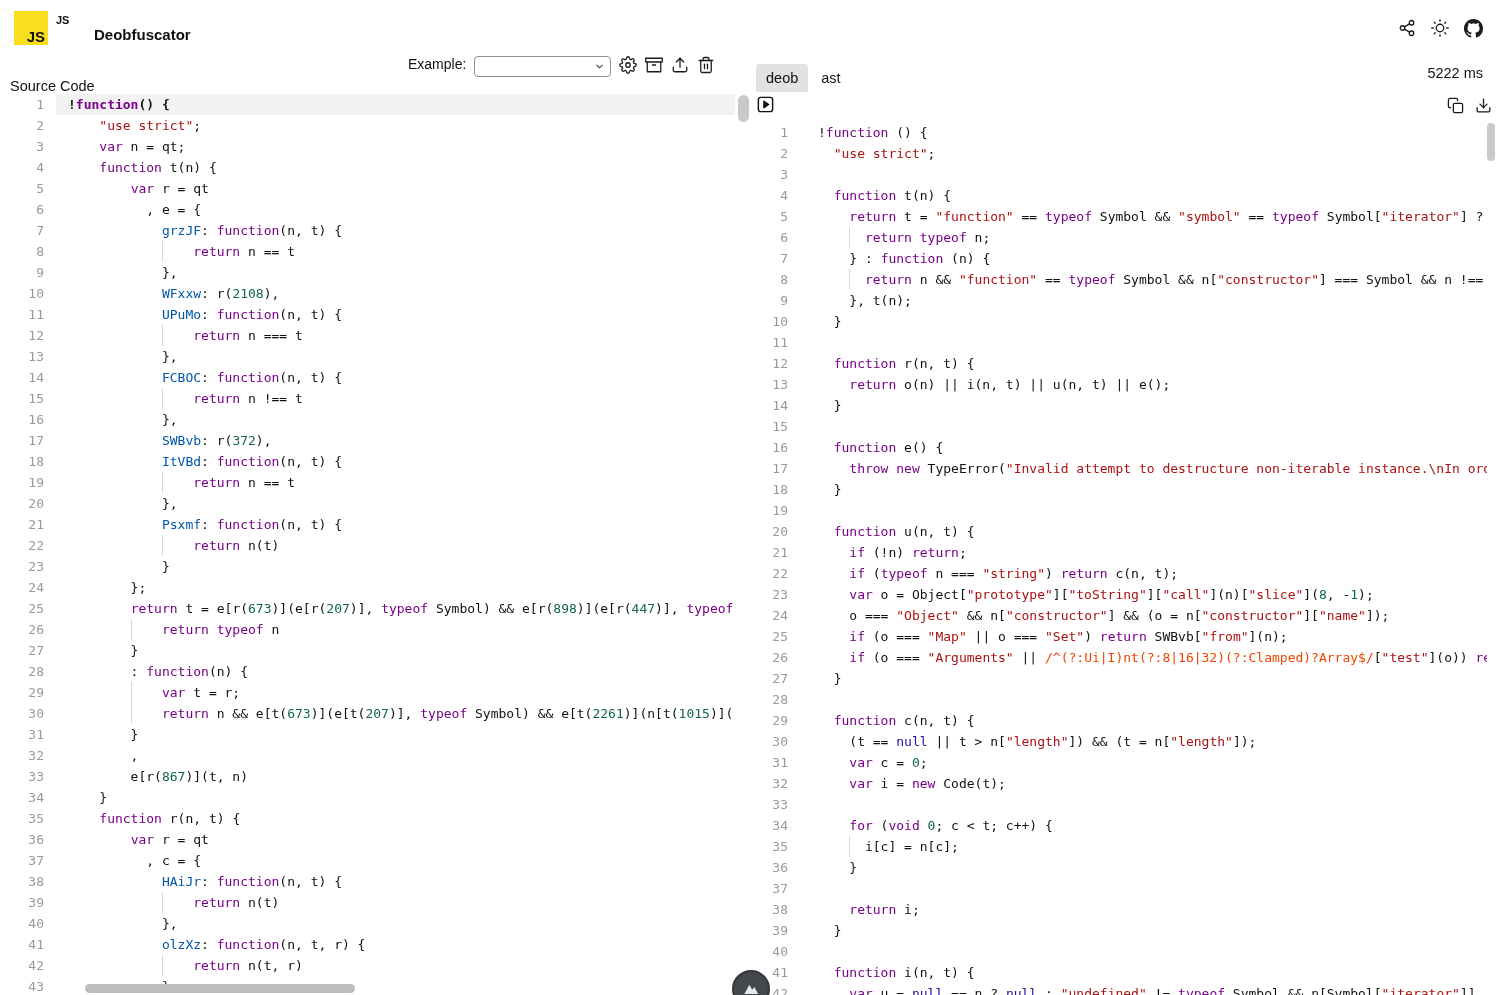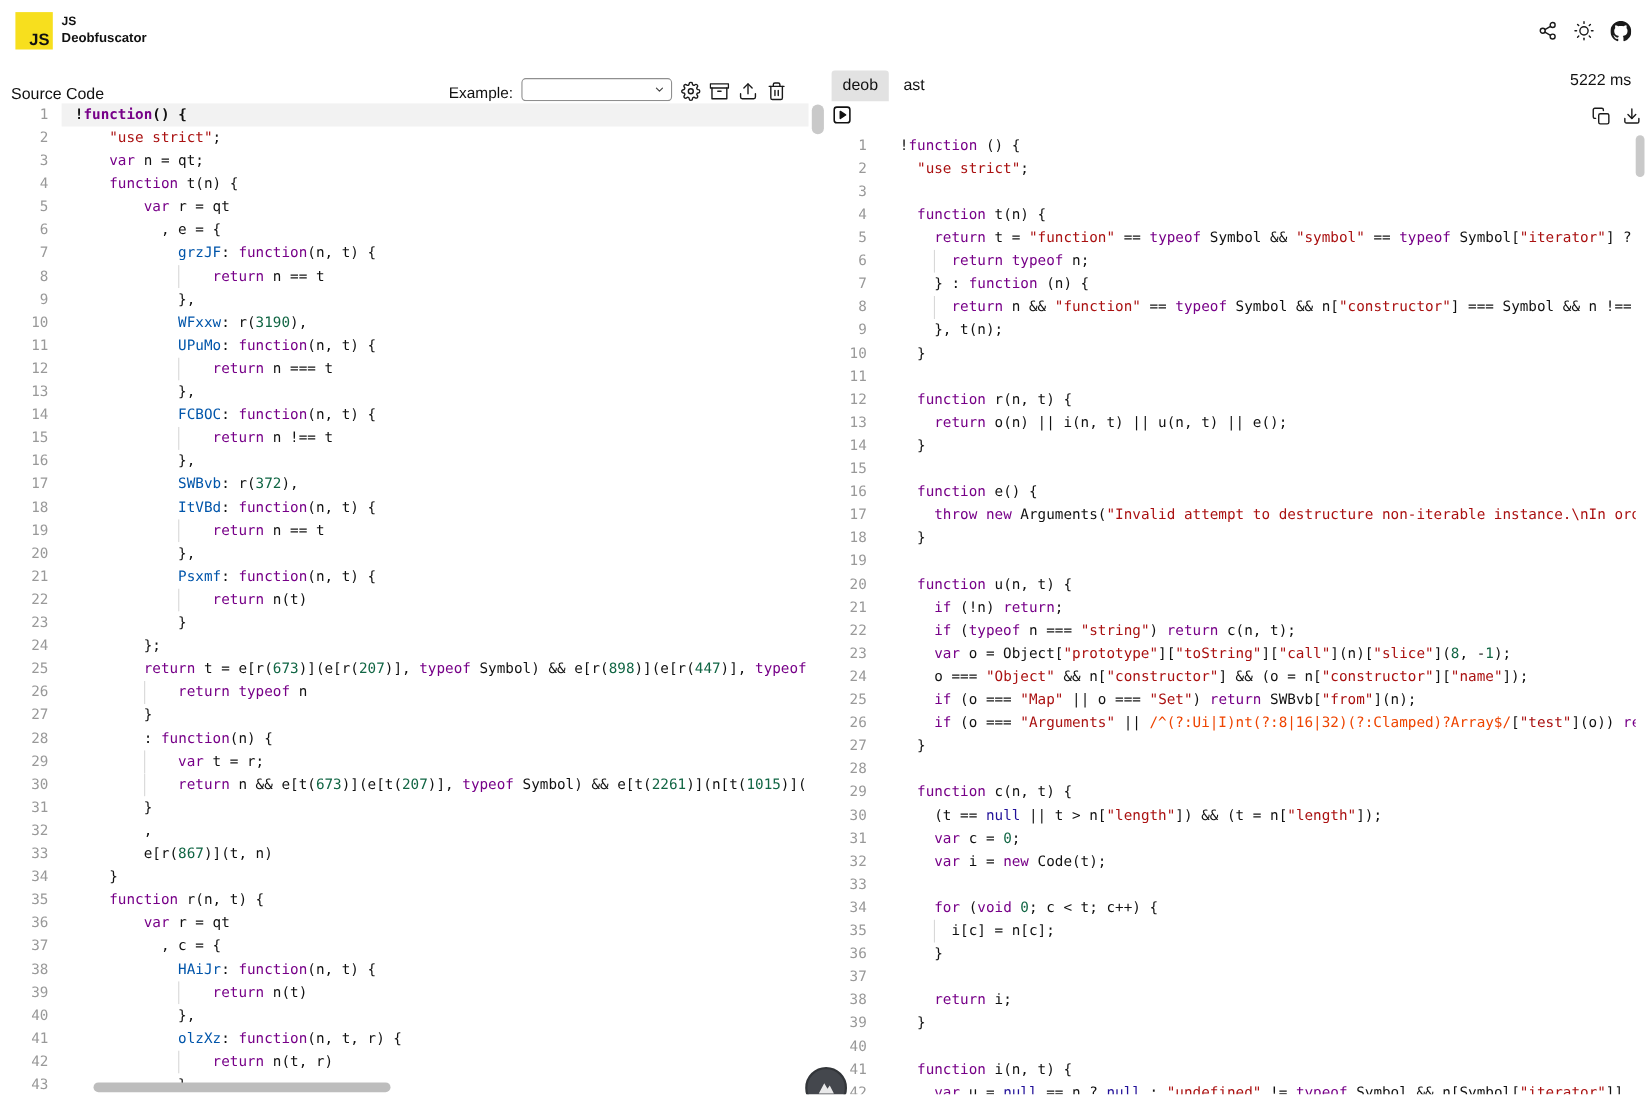--- a/index.html
+++ b/index.html
@@ -10,29 +10,29 @@
   html,body{margin:0;padding:0;overflow:hidden;}
   .app{position:relative;width:1497px;height:995px;background:#fff;overflow:hidden;
        font-family:"Liberation Sans","DejaVu Sans",sans-serif;color:#111;}
 
   
   .header{height:56px;display:flex;align-items:center;padding:0 14px;box-sizing:border-box;}
   .logo{width:34px;height:34px;background:var(--c-logo);position:relative;flex:none;}
   .logo span{position:absolute;right:3px;bottom:0px;font-size:15px;font-weight:700;}
   .titles{margin-left:8px;font-weight:700;}
   .titles .t1{font-size:11px;line-height:13px;}
-  .titles .t2{font-size:12px;line-height:15px;}
+  .titles .t2{font-size:15px;line-height:15px;margin-left:38px;}
   .hicons{margin-left:auto;display:flex;align-items:center;gap:15px;}
   .iconbtn{background:none;border:none;padding:0;margin:0;cursor:pointer;display:flex;align-items:center;justify-content:center;}
   .iconbtn svg{display:block;}
 
   
   .toolbar{position:relative;height:36px;}
   .src-label{position:absolute;left:10px;top:22px;font-size:14.5px;}
-  .example{position:absolute;left:408px;top:0;height:36px;display:flex;align-items:flex-end;gap:8px;}
+  .example{position:absolute;left:408px;top:0;height:36px;display:flex;align-items:flex-start;gap:8px;}
   .example label{font-size:14px;}
   .select{width:137px;height:21px;box-sizing:border-box;border:1px solid #8f8f8f;border-radius:4px;
           background:#fff;display:flex;align-items:center;justify-content:space-between;padding:0 5px;cursor:pointer;}
   .select .val{font-size:12px;}
   .tabs{position:absolute;left:756px;top:0;height:36px;display:flex;align-items:flex-end;gap:3px;}
   .tab{height:28px;box-sizing:border-box;padding:0 10px;display:flex;align-items:center;font-size:14.5px;
        border-radius:3px 3px 0 0;cursor:pointer;}
   .tab.active{background:var(--c-tab);}
   .timing{position:absolute;right:14px;top:9px;font-size:14.5px;}
 
@@ -203,21 +203,21 @@
           <div class="cm-line">
             <span class="ln">8</span>
             <span class="code"><i class="guide" style="left: calc(var(--pad) + 12ch);"></i><span>                </span><span class="tok-kw">return</span><span> n == t</span></span>
           </div>
           <div class="cm-line">
             <span class="ln">9</span>
             <span class="code"><span>            },</span></span>
           </div>
           <div class="cm-line">
             <span class="ln">10</span>
-            <span class="code"><span>            </span><span class="tok-prop">WFxxw</span><span>: r(</span><span class="tok-num">3190</span><span>),</span></span>
+            <span class="code"><span>            </span><span class="tok-prop">WFxxw</span><span>: r(</span><span class="tok-num">2108</span><span>),</span></span>
           </div>
           <div class="cm-line">
             <span class="ln">11</span>
             <span class="code"><span>            </span><span class="tok-prop">UPuMo</span><span>: </span><span class="tok-kw">function</span><span>(n, t) {</span></span>
           </div>
           <div class="cm-line">
             <span class="ln">12</span>
             <span class="code"><i class="guide" style="left: calc(var(--pad) + 12ch);"></i><span>                </span><span class="tok-kw">return</span><span> n === t</span></span>
           </div>
           <div class="cm-line">
@@ -434,21 +434,21 @@
             <div class="cm-line">
               <span class="ln">15</span>
               <span class="code"></span>
             </div>
             <div class="cm-line">
               <span class="ln">16</span>
               <span class="code"><span>  </span><span class="tok-kw">function</span><span> e() {</span></span>
             </div>
             <div class="cm-line">
               <span class="ln">17</span>
-              <span class="code"><span>    </span><span class="tok-kw">throw</span><span> </span><span class="tok-kw">new</span><span> Arguments(</span><span class="tok-str">"Invalid attempt to destructure non-iterable instance.\nIn order to be iterable"</span></span>
+              <span class="code"><span>    </span><span class="tok-kw">throw</span><span> </span><span class="tok-kw">new</span><span> TypeError(</span><span class="tok-str">"Invalid attempt to destructure non-iterable instance.\nIn order to be iterable"</span></span>
             </div>
             <div class="cm-line">
               <span class="ln">18</span>
               <span class="code"><span>  }</span></span>
             </div>
             <div class="cm-line">
               <span class="ln">19</span>
               <span class="code"></span>
             </div>
             <div class="cm-line">

